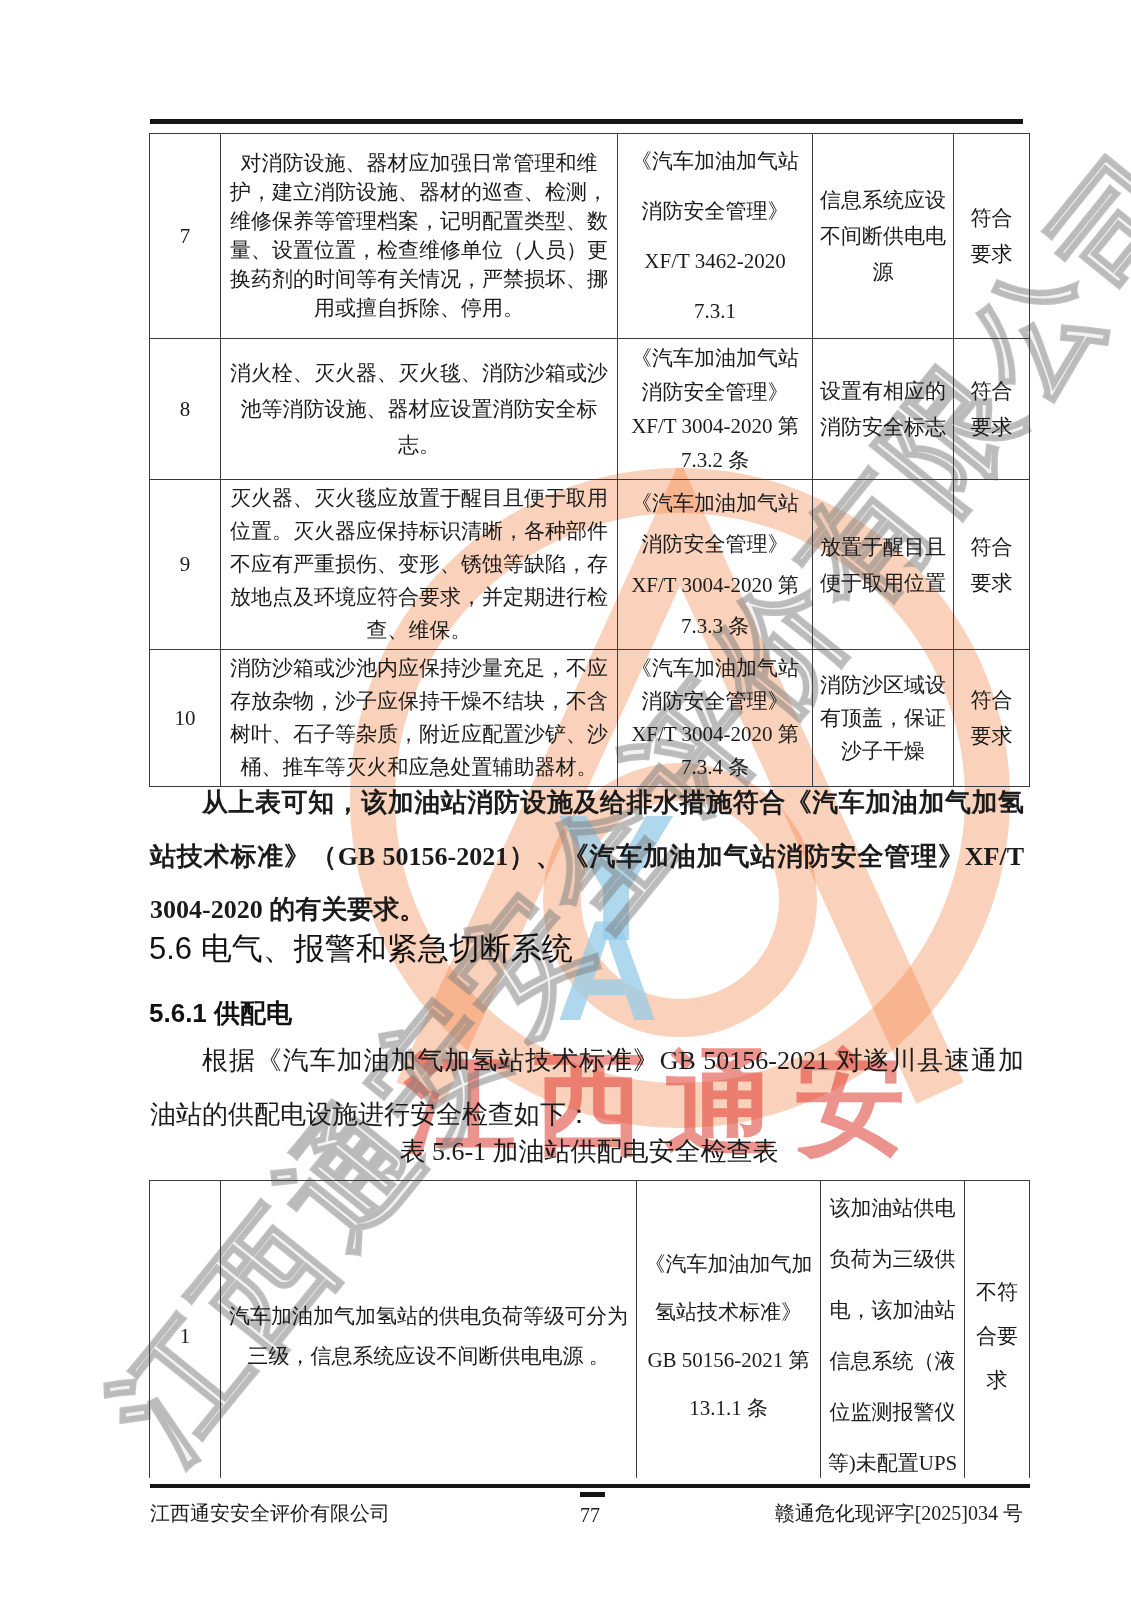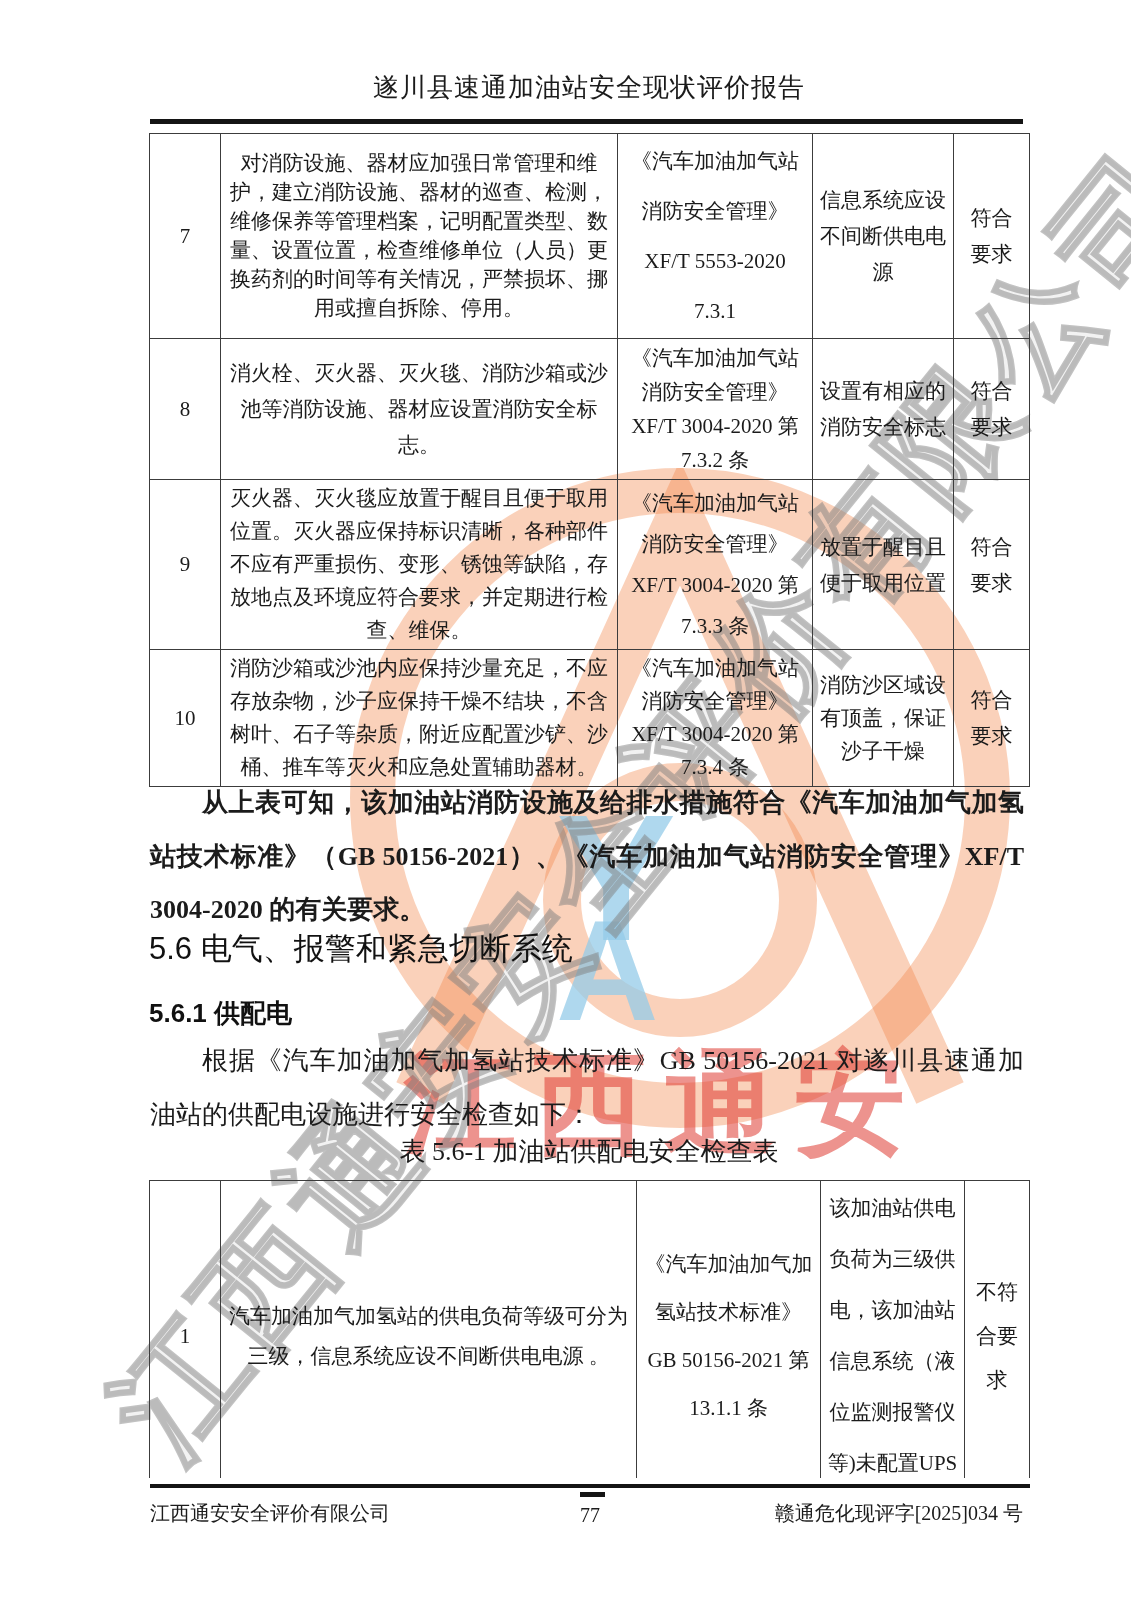--- a/index.html
+++ b/index.html
@@ -106,36 +106,35 @@
       <circle cx="330" cy="432" r="118" fill="none" stroke="rgba(243,134,74,0.38)" stroke-width="38"></circle>
     </svg>
     <div class="wm-letter wm-y">Y</div>
     <div class="wm-letter wm-a">A</div>
     <div class="wm-red">江西通安</div>
     <div class="wm-diag">江西通安安全评价有限公司</div>
   </div>
 
   <div class="content">
 
-    <div class="header-title">遂川县速通加油站安全现状评价报告</div>
     <div class="header-rule"></div>
 
     <table class="t1">
       <colgroup>
         <col style="width:71px">
           <col style="width:397px">
           <col style="width:195px">
         <col style="width:141px">
           <col style="width:76px">
       </colgroup>
       <tbody>
           <tr class="r7" style="height:204px">
         <td class="c-no">7</td>
         <td class="c-item">对消防设施、器材应加强日常管理和维护，建立消防设施、器材的巡查、检测，维修保养等管理档案，记明配置类型、数量、设置位置，检查维修单位（人员）更换药剂的时间等有关情况，严禁损坏、挪用或擅自拆除、停用。</td>
-        <td class="c-basis">《汽车加油加气站消防安全管理》XF/T 5553-2020 7.3.1</td>
+        <td class="c-basis">《汽车加油加气站消防安全管理》XF/T 3462-2020 7.3.1</td>
         <td class="c-sit">信息系统应设不间断供电电源</td>
         <td class="c-res">
               <div class="w2">符合要求</div>
             </td>
       </tr>
       <tr class="r8" style="height:136px">
         <td class="c-no">8</td>
         <td class="c-item">消火栓、灭火器、灭火毯、消防沙箱或沙池等消防设施、器材应设置消防安全标志。</td>
         <td class="c-basis">《汽车加油加气站消防安全管理》XF/T 3004-2020 第 7.3.2 条</td>
         <td class="c-sit">设置有相应的消防安全标志</td>

